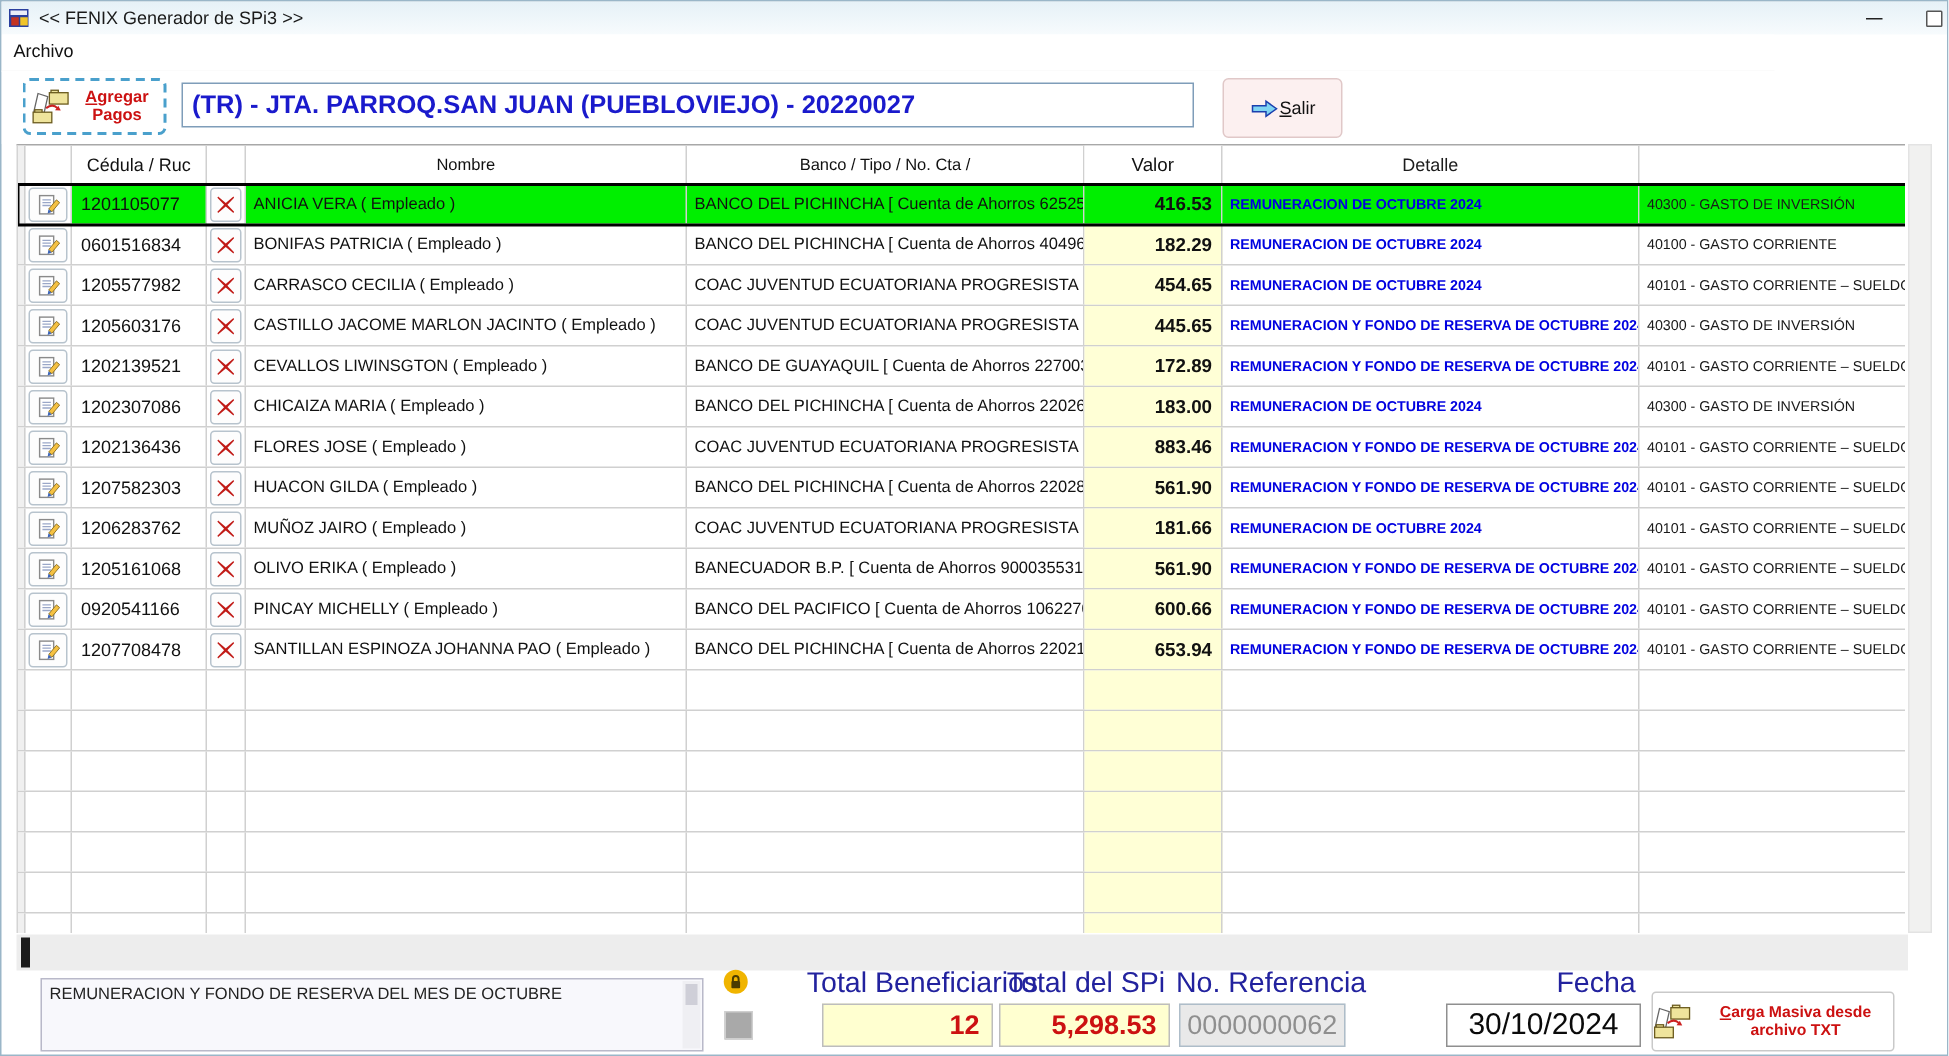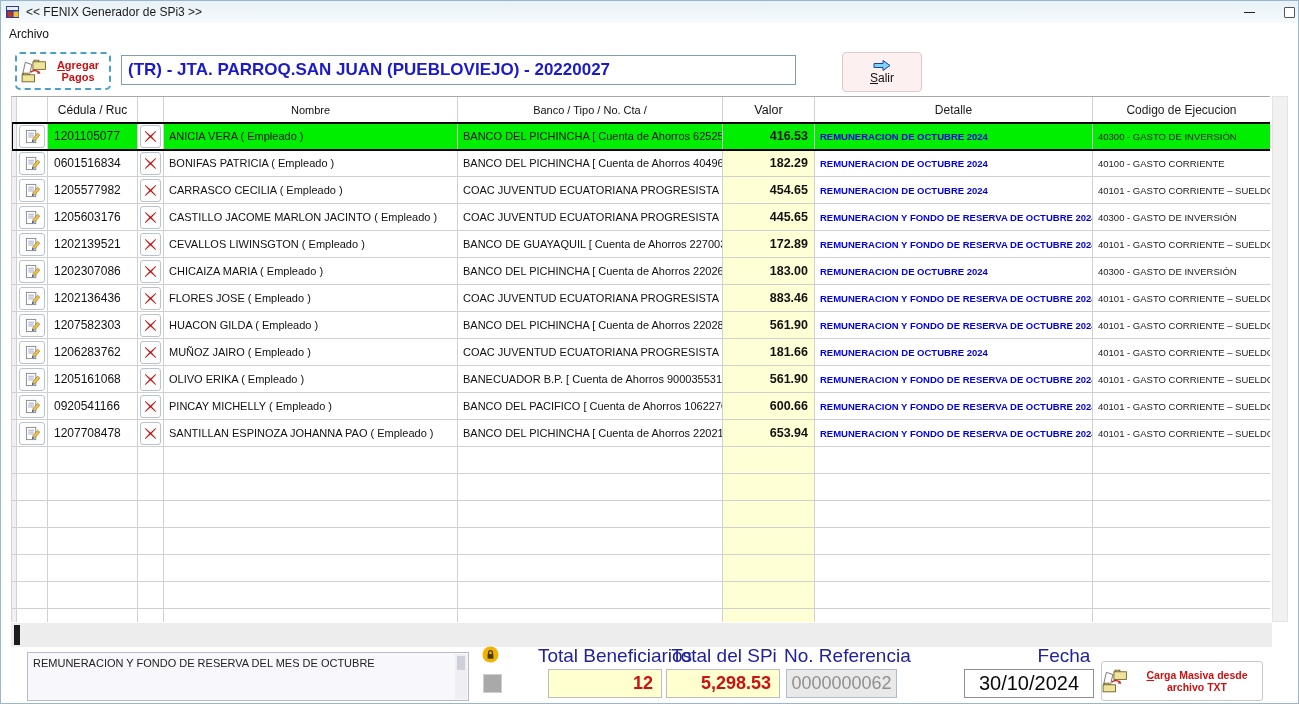--- a/index.html
+++ b/index.html
@@ -24,21 +24,21 @@
   
   .toolbar{position:absolute;left:0;top:46px;width:1299px;height:49px;background:#fff;}
   .btn-agregar{position:absolute;left:14px;top:5px;width:96px;height:38px;background:#fff;
     border:2px dashed #4aa0cc;border-radius:5px;display:flex;align-items:center;gap:4px;padding:0 4px;box-sizing:border-box;cursor:pointer;}
   .btn-agregar .lbl{color:#cc1111;font-weight:bold;font-size:11px;line-height:12px;text-align:center;flex:1;}
   .u-first{display:block;}
   .u-first::first-letter{text-decoration:underline;}
   .entity-box{position:absolute;left:120px;top:8px;width:675px;height:30px;background:#fff;border:1px solid #7f9db9;
     box-sizing:border-box;display:flex;align-items:center;padding-left:6px;font-size:17px;font-weight:bold;color:#1a1acc;}
   .btn-salir{position:absolute;left:814px;top:5px;width:78px;height:38px;background:#fcf0f0;border:1px solid #e0c8c8;
-    border-radius:4px;display:flex;flex-direction:column;align-items:center;justify-content:center;cursor:pointer;margin-left:27px;}
+    border-radius:4px;display:flex;flex-direction:row;align-items:center;justify-content:center;cursor:pointer;}
   .btn-salir .lbl{font-size:12px;color:#111;line-height:13px;}
 
   
   .grid{position:absolute;left:10px;top:95px;width:1259px;height:526px;background:#fff;
     border-top:1px solid #a8a8a8;border-left:1px solid #d4d4d4;box-sizing:border-box;overflow:hidden;}
   .trow,.thead{display:flex;width:1259px;}
   .thead{height:26px;border-bottom:1px solid #9a9a9a;box-sizing:border-box;}
   .trow{height:27px;border-bottom:1px solid #d0d0d0;box-sizing:border-box;position:relative;}
   .cell{border-right:1px solid #d0d0d0;box-sizing:border-box;display:flex;align-items:center;overflow:hidden;white-space:nowrap;}
   .hcell{justify-content:center;font-size:12px;color:#1c1c1c;}
@@ -133,21 +133,20 @@
   <div class="grid">
     <div class="thead">
       <div class="cell c-sel"></div>
       <div class="cell c-edit hcell"></div>
       <div class="cell c-ced hcell" style="padding-left:0;justify-content:center;">Cédula / Ruc</div>
       <div class="cell c-del hcell"></div>
       <div class="cell c-nom hcell" style="padding-left:0;justify-content:center;">Nombre</div>
       <div class="cell c-ban hcell" style="padding-left:0;justify-content:center;">Banco / Tipo / No. Cta /</div>
       <div class="cell c-val hcell" style="padding-right:0;justify-content:center;background:#fff;font-weight:normal;">Valor</div>
       <div class="cell c-det hcell" style="padding-left:0;justify-content:center;color:#1c1c1c;font-weight:normal;font-size:12px;">Detalle</div>
-      <div class="cell c-cod hcell" style="padding-left:0;justify-content:center;color:#1c1c1c;font-size:12px;">Codigo de Ejecucion</div>
     </div>
     <div id="tbody">
         <div class="trow selected">
       <div class="cell c-sel"></div>
       <div class="cell c-edit">
         <div class="cellbtn">
           <svg width="15" height="15" viewBox="0 0 16 16">
             <rect x="1.5" y="1.5" width="10" height="13" fill="#ffffff" stroke="#8a8a8a"></rect>
             <line x1="3.5" y1="4.5" x2="9.5" y2="4.5" stroke="#9aa7c8"></line>
             <line x1="3.5" y1="6.5" x2="9.5" y2="6.5" stroke="#9aa7c8"></line>

